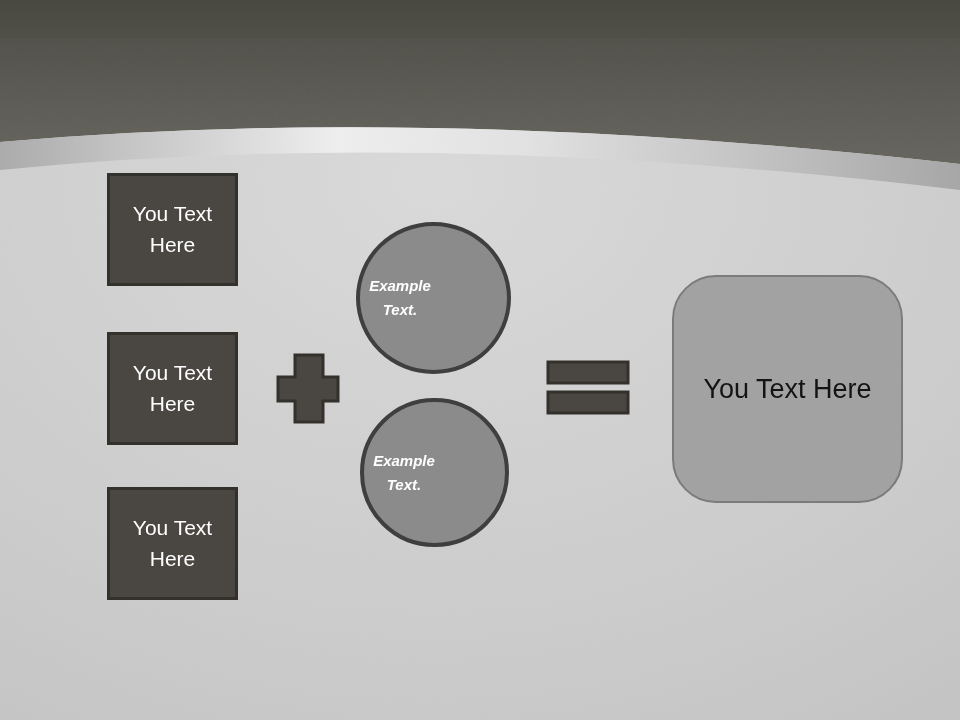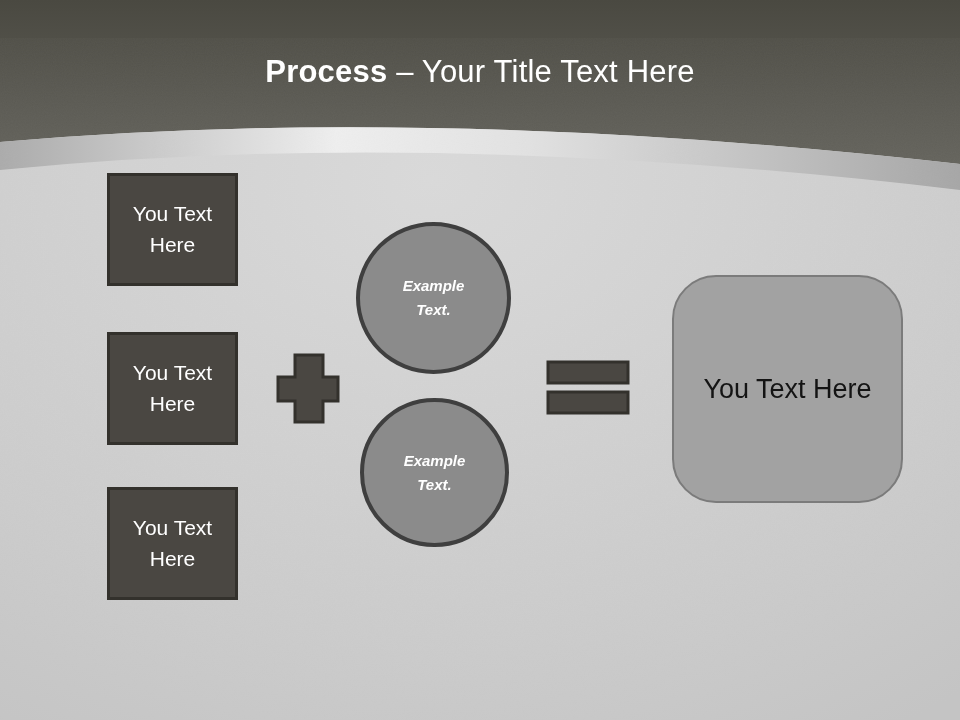--- a/index.html
+++ b/index.html
@@ -52,21 +52,20 @@
   .box-2 { top: 332px; }
   .box-3 { top: 487px; }
   .circle {
     position: absolute;
     box-sizing: border-box;
     background: #8b8b8b;
     border: 4px solid #3f3f3f;
     border-radius: 50%;
     display: flex;
     align-items: center;
-    justify-content: center;
     text-align: center;
     color: #ffffff;
     font-size: 15px;
     font-weight: bold;
     font-style: italic;
     line-height: 1.6;
   }
   .circle .wrap { width: 80px; }
   .circle-1 { left: 356px; top: 222px; width: 155px; height: 152px; }
   .circle-2 { left: 360px; top: 398px; width: 149px; height: 149px; }
@@ -118,23 +117,20 @@
         <feTurbulence type="fractalNoise" baseFrequency="0.9" numOctaves="2" result="n"></feTurbulence>
         <feColorMatrix in="n" type="matrix" values="0 0 0 0 0.5  0 0 0 0 0.5  0 0 0 0 0.5  0 0 0 0.06 0"></feColorMatrix>
       </filter>
     </defs>
     <rect x="0" y="0" width="960" height="720" fill="url(#bodyGrad)"></rect>
     <path d="M0,0 H960 V164 Q430,104 0,142 Z" fill="url(#headerGrad)"></path>
     <path d="M0,142 Q430,104 960,164 L960,190 Q430,127 0,170 Z" fill="url(#bandGrad)"></path>
     <rect x="0" y="100" width="960" height="620" filter="url(#grain)"></rect>
   </svg>
 
-  <div class="title">
-    <span class="title-emph">Process</span><span> – Your Title Text Here</span>
-  </div>
 
   <div class="text-box box-1">
     <span class="wrap">You Text Here</span>
   </div>
   <div class="text-box box-2">
     <span class="wrap">You Text Here</span>
   </div>
   <div class="text-box box-3">
     <span class="wrap">You Text Here</span>
   </div>

